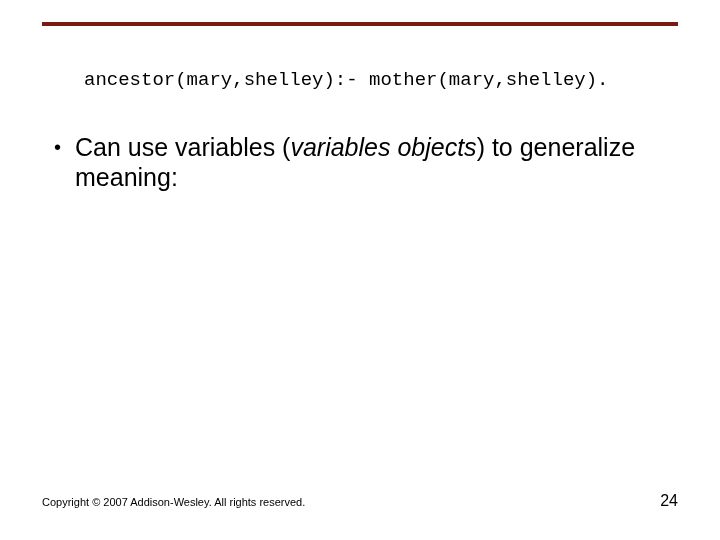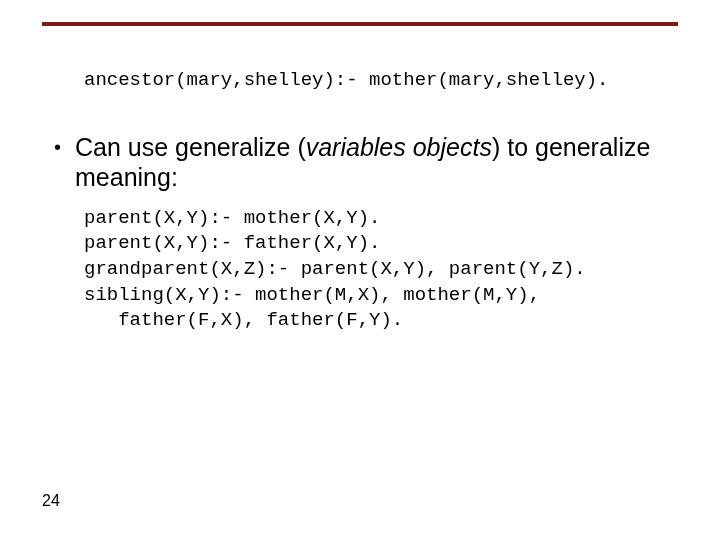--- a/index.html
+++ b/index.html
@@ -77,27 +77,23 @@
 
 <div class="slide">
 
   <hr class="hr">
 
   <div class="code">ancestor(mary,shelley):- mother(mary,shelley).</div>
 
   <div class="bullet-row">
     <div class="bullet-dot">•</div>
     <div class="bullet-text">
-      <span>Can use generalize (</span><span class="italic">variables objects</span><span>) to generalize meaning:</span>
+      <span>Can use variables (</span><span class="italic">variables objects</span><span>) to generalize meaning:</span>
     </div>
   </div>
 
-  <div class="code">parent(X,Y):- mother(X,Y).
-parent(X,Y):- father(X,Y).
-grandparent(X,Z):- parent(X,Y), parent(Y,Z).
-sibling(X,Y):- mother(M,X), mother(M,Y),
-   father(F,X), father(F,Y).</div>
 
   <div class="footer">
+    <span>Copyright © 2007 Addison-Wesley. All rights reserved.</span>
     <span class="page-num">24</span>
   </div>
 
 </div>
 
 </body></html>

